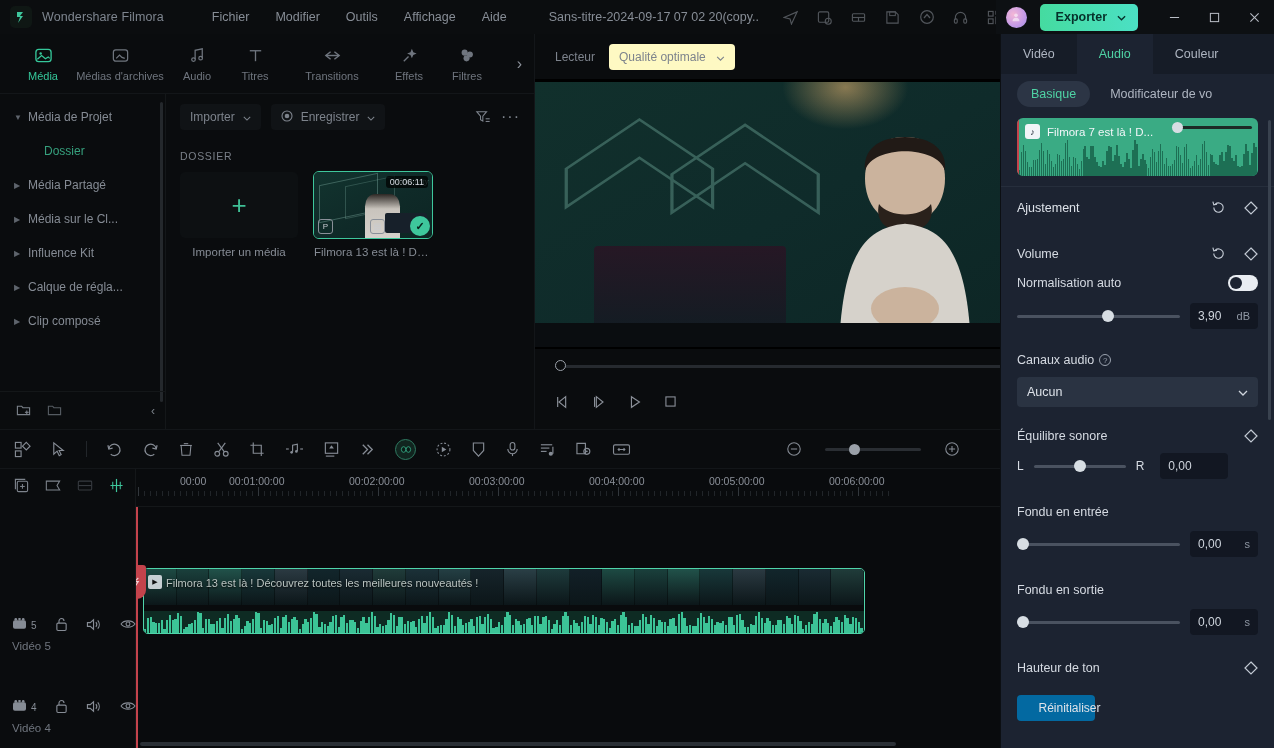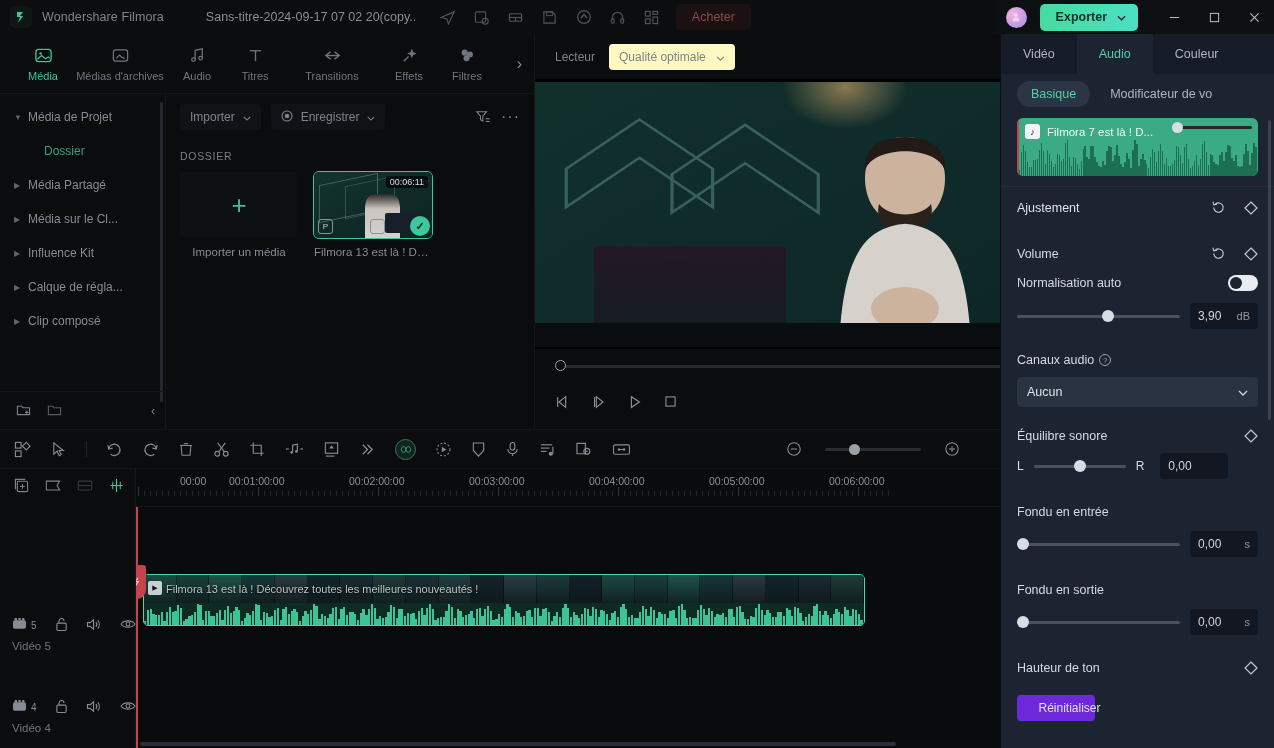--- a/index.html
+++ b/index.html
@@ -210,37 +210,44 @@
   .sliderrow{ padding:6px 16px 4px 16px; display:flex; align-items:center; gap:10px;}
   .strack{ flex:1; height:3px; background:#4a5260; border-radius:2px; position:relative;}
   .sknob{ position:absolute; top:-4.5px; width:12px;height:12px;border-radius:50%;background:#d7dde3;}
   .valbox{ width:68px; height:26px; border-radius:4px; background:#121722; display:flex; align-items:center;
            justify-content:space-between; padding:0 8px; color:#cfd5dd; font-size:12px;}
   .valbox .unit{ color:#8f97a3; font-size:11px;}
   .select{ margin:8px 16px 0 16px; height:30px; border-radius:4px; background:#2a3342; display:flex; align-items:center;
            padding:0 10px; color:#dde2e9; font-size:12.5px;}
   .select .spacer{flex:1;}
   .lr{ color:#d6dbe3; font-size:12px; }
-  .reset-btn{ margin:0 16px; height:26px; width:78px; border-radius:4px; background:#6d28d9; color:#dde2e9;
+  .reset-btn{ margin:0 16px; height:26px; width:78px; border-radius:4px; background:#0369a1; color:#dde2e9;
               display:flex; align-items:center; justify-content:center; font-size:12px;padding-left:27px;}
   .helpdot{ display:inline-flex; width:12px;height:12px;border-radius:50%;border:1px solid #9aa2ae;
             align-items:center;justify-content:center;font-size:8px;color:#9aa2ae;margin-left:5px;}
 </style>
 </head>
 <body>
 
 <div class="app">
 
   <div class="titlebar">
     <div class="logo-box">
       <svg width="13" height="13" viewBox="0 0 13 13">
           <path d="M2 1 L8 1 L5 5 L8 5 L3 12 L5 6 L2 6 Z" fill="#3ec79c"></path>
         </svg>
     </div>
     <div class="app-title">Wondershare Filmora</div>
+    <div class="menus">
+      <div class="menu-item">Fichier</div>
+      <div class="menu-item">Modifier</div>
+      <div class="menu-item">Outils</div>
+      <div class="menu-item">Affichage</div>
+      <div class="menu-item">Aide</div>
+    </div>
     <div class="doc-name">Sans-titre-2024-09-17 07 02 20(copy...</div>
     <div class="tb-icons">
       <div class="tb-ic">
         <svg width="15" height="15" viewBox="0 0 16 16">
             <path d="M1 8 L15 2 L9 15 L7.5 9.5 Z" fill="none" stroke="#8b9099" stroke-width="1.2"></path>
           </svg>
         </div>
       <div class="tb-ic">
         <svg width="15" height="15" viewBox="0 0 16 16">
             <rect x="1.5" y="2" width="11" height="11" rx="1.5" fill="none" stroke="#8b9099" stroke-width="1.2"></rect>
@@ -860,21 +867,21 @@
         <span class="tick-lbl" style="left:93px;">00:01:00:00</span>
         <span class="tick-lbl" style="left:213px;">00:02:00:00</span>
         <span class="tick-lbl" style="left:333px;">00:03:00:00</span>
         <span class="tick-lbl" style="left:453px;">00:04:00:00</span>
         <span class="tick-lbl" style="left:573px;">00:05:00:00</span>
         <span class="tick-lbl" style="left:693px;">00:06:00:00</span>
         <span id="rt"><span class="tick" style="left:2px;height:9px;opacity:0.85"></span><span class="tick" style="left:8px;height:5px;opacity:0.5"></span><span class="tick" style="left:14px;height:5px;opacity:0.5"></span><span class="tick" style="left:20px;height:5px;opacity:0.5"></span><span class="tick" style="left:26px;height:5px;opacity:0.5"></span><span class="tick" style="left:32px;height:5px;opacity:0.5"></span><span class="tick" style="left:38px;height:5px;opacity:0.5"></span><span class="tick" style="left:44px;height:5px;opacity:0.5"></span><span class="tick" style="left:50px;height:5px;opacity:0.5"></span><span class="tick" style="left:56px;height:5px;opacity:0.5"></span><span class="tick" style="left:62px;height:5px;opacity:0.5"></span><span class="tick" style="left:68px;height:5px;opacity:0.5"></span><span class="tick" style="left:74px;height:5px;opacity:0.5"></span><span class="tick" style="left:80px;height:5px;opacity:0.5"></span><span class="tick" style="left:86px;height:5px;opacity:0.5"></span><span class="tick" style="left:92px;height:5px;opacity:0.5"></span><span class="tick" style="left:98px;height:5px;opacity:0.5"></span><span class="tick" style="left:104px;height:5px;opacity:0.5"></span><span class="tick" style="left:110px;height:5px;opacity:0.5"></span><span class="tick" style="left:116px;height:5px;opacity:0.5"></span><span class="tick" style="left:122px;height:9px;opacity:0.85"></span><span class="tick" style="left:128px;height:5px;opacity:0.5"></span><span class="tick" style="left:134px;height:5px;opacity:0.5"></span><span class="tick" style="left:140px;height:5px;opacity:0.5"></span><span class="tick" style="left:146px;height:5px;opacity:0.5"></span><span class="tick" style="left:152px;height:5px;opacity:0.5"></span><span class="tick" style="left:158px;height:5px;opacity:0.5"></span><span class="tick" style="left:164px;height:5px;opacity:0.5"></span><span class="tick" style="left:170px;height:5px;opacity:0.5"></span><span class="tick" style="left:176px;height:5px;opacity:0.5"></span><span class="tick" style="left:182px;height:5px;opacity:0.5"></span><span class="tick" style="left:188px;height:5px;opacity:0.5"></span><span class="tick" style="left:194px;height:5px;opacity:0.5"></span><span class="tick" style="left:200px;height:5px;opacity:0.5"></span><span class="tick" style="left:206px;height:5px;opacity:0.5"></span><span class="tick" style="left:212px;height:5px;opacity:0.5"></span><span class="tick" style="left:218px;height:5px;opacity:0.5"></span><span class="tick" style="left:224px;height:5px;opacity:0.5"></span><span class="tick" style="left:230px;height:5px;opacity:0.5"></span><span class="tick" style="left:236px;height:5px;opacity:0.5"></span><span class="tick" style="left:242px;height:9px;opacity:0.85"></span><span class="tick" style="left:248px;height:5px;opacity:0.5"></span><span class="tick" style="left:254px;height:5px;opacity:0.5"></span><span class="tick" style="left:260px;height:5px;opacity:0.5"></span><span class="tick" style="left:266px;height:5px;opacity:0.5"></span><span class="tick" style="left:272px;height:5px;opacity:0.5"></span><span class="tick" style="left:278px;height:5px;opacity:0.5"></span><span class="tick" style="left:284px;height:5px;opacity:0.5"></span><span class="tick" style="left:290px;height:5px;opacity:0.5"></span><span class="tick" style="left:296px;height:5px;opacity:0.5"></span><span class="tick" style="left:302px;height:5px;opacity:0.5"></span><span class="tick" style="left:308px;height:5px;opacity:0.5"></span><span class="tick" style="left:314px;height:5px;opacity:0.5"></span><span class="tick" style="left:320px;height:5px;opacity:0.5"></span><span class="tick" style="left:326px;height:5px;opacity:0.5"></span><span class="tick" style="left:332px;height:5px;opacity:0.5"></span><span class="tick" style="left:338px;height:5px;opacity:0.5"></span><span class="tick" style="left:344px;height:5px;opacity:0.5"></span><span class="tick" style="left:350px;height:5px;opacity:0.5"></span><span class="tick" style="left:356px;height:5px;opacity:0.5"></span><span class="tick" style="left:362px;height:9px;opacity:0.85"></span><span class="tick" style="left:368px;height:5px;opacity:0.5"></span><span class="tick" style="left:374px;height:5px;opacity:0.5"></span><span class="tick" style="left:380px;height:5px;opacity:0.5"></span><span class="tick" style="left:386px;height:5px;opacity:0.5"></span><span class="tick" style="left:392px;height:5px;opacity:0.5"></span><span class="tick" style="left:398px;height:5px;opacity:0.5"></span><span class="tick" style="left:404px;height:5px;opacity:0.5"></span><span class="tick" style="left:410px;height:5px;opacity:0.5"></span><span class="tick" style="left:416px;height:5px;opacity:0.5"></span><span class="tick" style="left:422px;height:5px;opacity:0.5"></span><span class="tick" style="left:428px;height:5px;opacity:0.5"></span><span class="tick" style="left:434px;height:5px;opacity:0.5"></span><span class="tick" style="left:440px;height:5px;opacity:0.5"></span><span class="tick" style="left:446px;height:5px;opacity:0.5"></span><span class="tick" style="left:452px;height:5px;opacity:0.5"></span><span class="tick" style="left:458px;height:5px;opacity:0.5"></span><span class="tick" style="left:464px;height:5px;opacity:0.5"></span><span class="tick" style="left:470px;height:5px;opacity:0.5"></span><span class="tick" style="left:476px;height:5px;opacity:0.5"></span><span class="tick" style="left:482px;height:9px;opacity:0.85"></span><span class="tick" style="left:488px;height:5px;opacity:0.5"></span><span class="tick" style="left:494px;height:5px;opacity:0.5"></span><span class="tick" style="left:500px;height:5px;opacity:0.5"></span><span class="tick" style="left:506px;height:5px;opacity:0.5"></span><span class="tick" style="left:512px;height:5px;opacity:0.5"></span><span class="tick" style="left:518px;height:5px;opacity:0.5"></span><span class="tick" style="left:524px;height:5px;opacity:0.5"></span><span class="tick" style="left:530px;height:5px;opacity:0.5"></span><span class="tick" style="left:536px;height:5px;opacity:0.5"></span><span class="tick" style="left:542px;height:5px;opacity:0.5"></span><span class="tick" style="left:548px;height:5px;opacity:0.5"></span><span class="tick" style="left:554px;height:5px;opacity:0.5"></span><span class="tick" style="left:560px;height:5px;opacity:0.5"></span><span class="tick" style="left:566px;height:5px;opacity:0.5"></span><span class="tick" style="left:572px;height:5px;opacity:0.5"></span><span class="tick" style="left:578px;height:5px;opacity:0.5"></span><span class="tick" style="left:584px;height:5px;opacity:0.5"></span><span class="tick" style="left:590px;height:5px;opacity:0.5"></span><span class="tick" style="left:596px;height:5px;opacity:0.5"></span><span class="tick" style="left:602px;height:9px;opacity:0.85"></span><span class="tick" style="left:608px;height:5px;opacity:0.5"></span><span class="tick" style="left:614px;height:5px;opacity:0.5"></span><span class="tick" style="left:620px;height:5px;opacity:0.5"></span><span class="tick" style="left:626px;height:5px;opacity:0.5"></span><span class="tick" style="left:632px;height:5px;opacity:0.5"></span><span class="tick" style="left:638px;height:5px;opacity:0.5"></span><span class="tick" style="left:644px;height:5px;opacity:0.5"></span><span class="tick" style="left:650px;height:5px;opacity:0.5"></span><span class="tick" style="left:656px;height:5px;opacity:0.5"></span><span class="tick" style="left:662px;height:5px;opacity:0.5"></span><span class="tick" style="left:668px;height:5px;opacity:0.5"></span><span class="tick" style="left:674px;height:5px;opacity:0.5"></span><span class="tick" style="left:680px;height:5px;opacity:0.5"></span><span class="tick" style="left:686px;height:5px;opacity:0.5"></span><span class="tick" style="left:692px;height:5px;opacity:0.5"></span><span class="tick" style="left:698px;height:5px;opacity:0.5"></span><span class="tick" style="left:704px;height:5px;opacity:0.5"></span><span class="tick" style="left:710px;height:5px;opacity:0.5"></span><span class="tick" style="left:716px;height:5px;opacity:0.5"></span><span class="tick" style="left:722px;height:9px;opacity:0.85"></span><span class="tick" style="left:728px;height:5px;opacity:0.5"></span><span class="tick" style="left:734px;height:5px;opacity:0.5"></span><span class="tick" style="left:740px;height:5px;opacity:0.5"></span><span class="tick" style="left:746px;height:5px;opacity:0.5"></span><span class="tick" style="left:752px;height:5px;opacity:0.5"></span></span>
       </div>
 
       <div class="tracks">
-        <div class="clip" style="left:8px; top:68px; width:720px; height:50px;">
+        <div class="clip" style="left:8px; top:62px; width:720px; height:64px;">
           <div class="clip-film" id="clipfilm">
               <span class="frame" style="background:linear-gradient(180deg,#1d4a43,#0c1619)"></span>
               <span class="frame" style="background:linear-gradient(180deg,#1a403c,#0c1619)"></span>
               <span class="frame" style="background:linear-gradient(180deg,#21524a,#0c1619)"></span>
               <span class="frame" style="background:linear-gradient(180deg,#18383a,#0c1619)"></span>
               <span class="frame" style="background:linear-gradient(180deg,#2b3a42,#0c1619)"></span>
               <span class="frame" style="background:linear-gradient(180deg,#12262c,#0c1619)"></span>
               <span class="frame" style="background:linear-gradient(180deg,#1a2b33,#0c1619)"></span>
               <span class="frame" style="background:linear-gradient(180deg,#203c3a,#0c1619)"></span>
               <span class="frame" style="background:linear-gradient(180deg,#1b3138,#0c1619)"></span>

